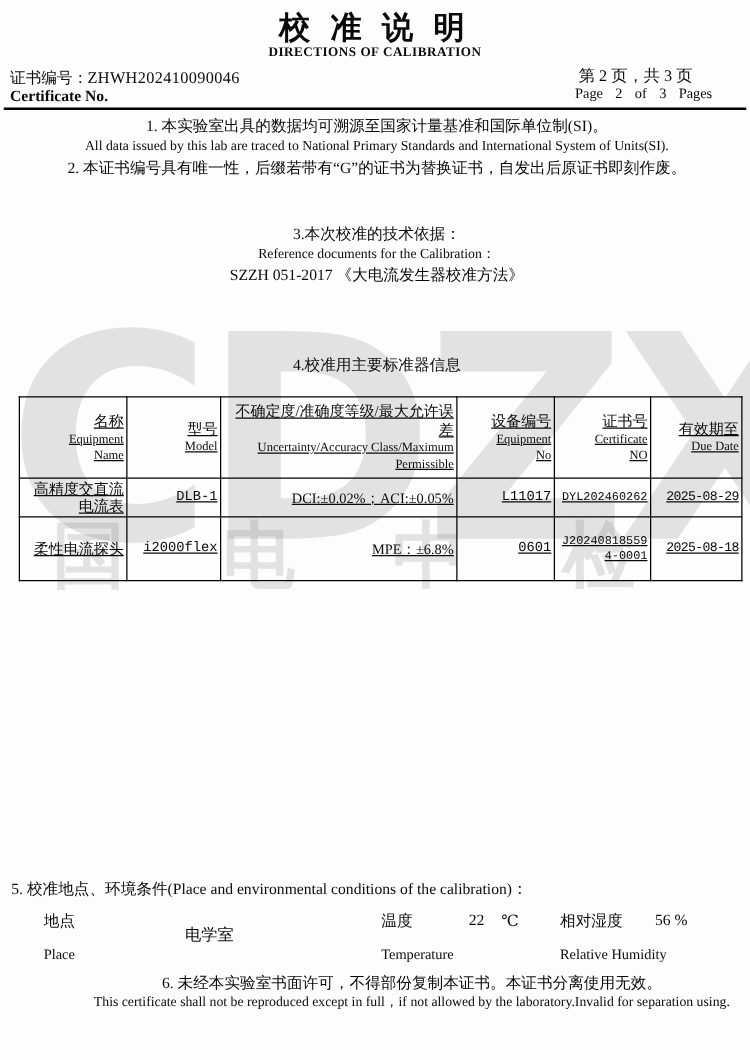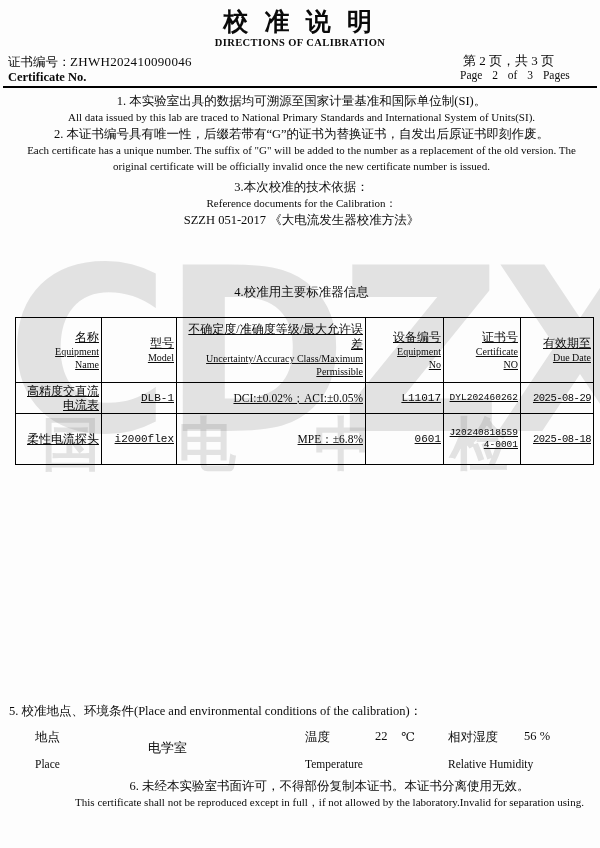--- a/index.html
+++ b/index.html
@@ -141,21 +141,20 @@
 
     <div class="abs header-rule"></div>
 
     <div class="abs sec sec-1">
       <div class="zh-line">1. 本实验室出具的数据均可溯源至国家计量基准和国际单位制(SI)。</div>
       <div class="en-line">All data issued by this lab are  traced to National Primary Standards and International System of Units(SI).</div>
     </div>
 
     <div class="abs sec sec-2">
       <div class="zh-line">2. 本证书编号具有唯一性，后缀若带有“G”的证书为替换证书，自发出后原证书即刻作废。</div>
-      <div class="en-line">Each certificate has a unique number. The suffix of "G" will be added to the number as a replacement of the old version. The original certificate will be officially invalid once the new certificate number is issued.</div>
     </div>
 
     <div class="abs sec sec-3">
       <div class="zh-line">3.本次校准的技术依据：</div>
       <div class="en-line">Reference documents  for the Calibration：</div>
       <div class="zh-line">SZZH 051-2017 《大电流发生器校准方法》</div>
     </div>
 
     <div class="abs sec sec-4">
       <div class="zh-line">4.校准用主要标准器信息</div>

